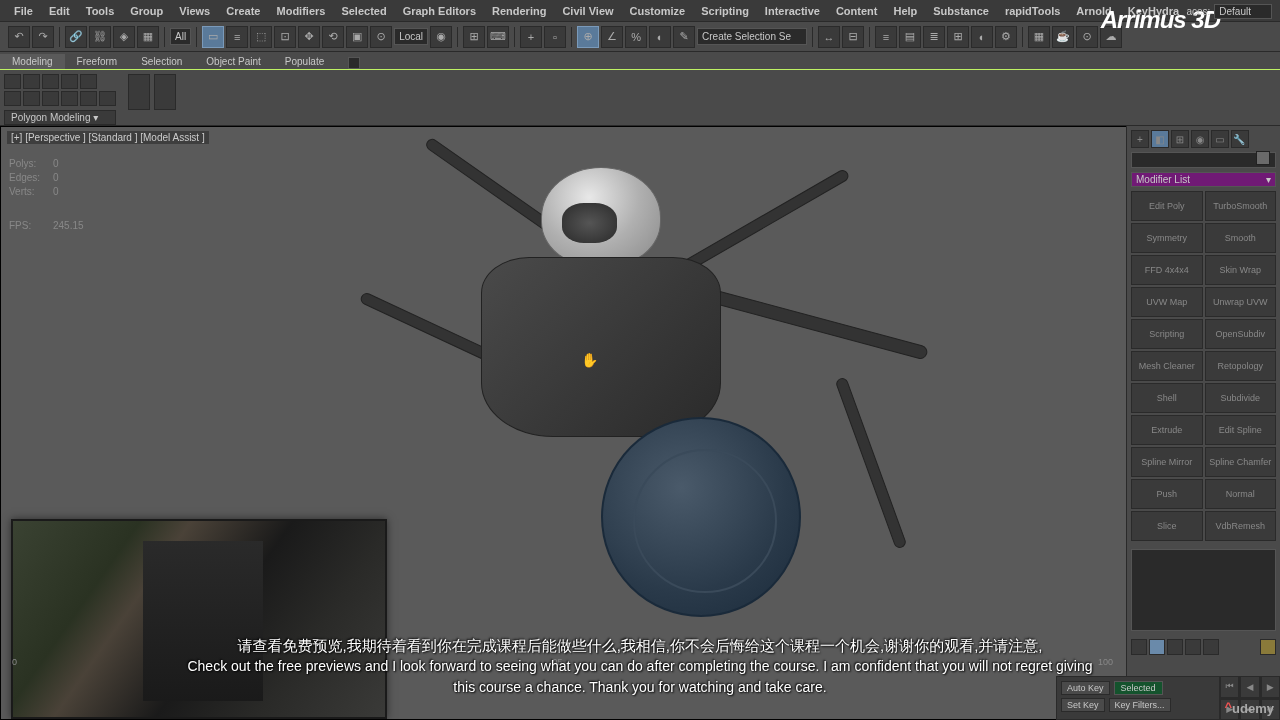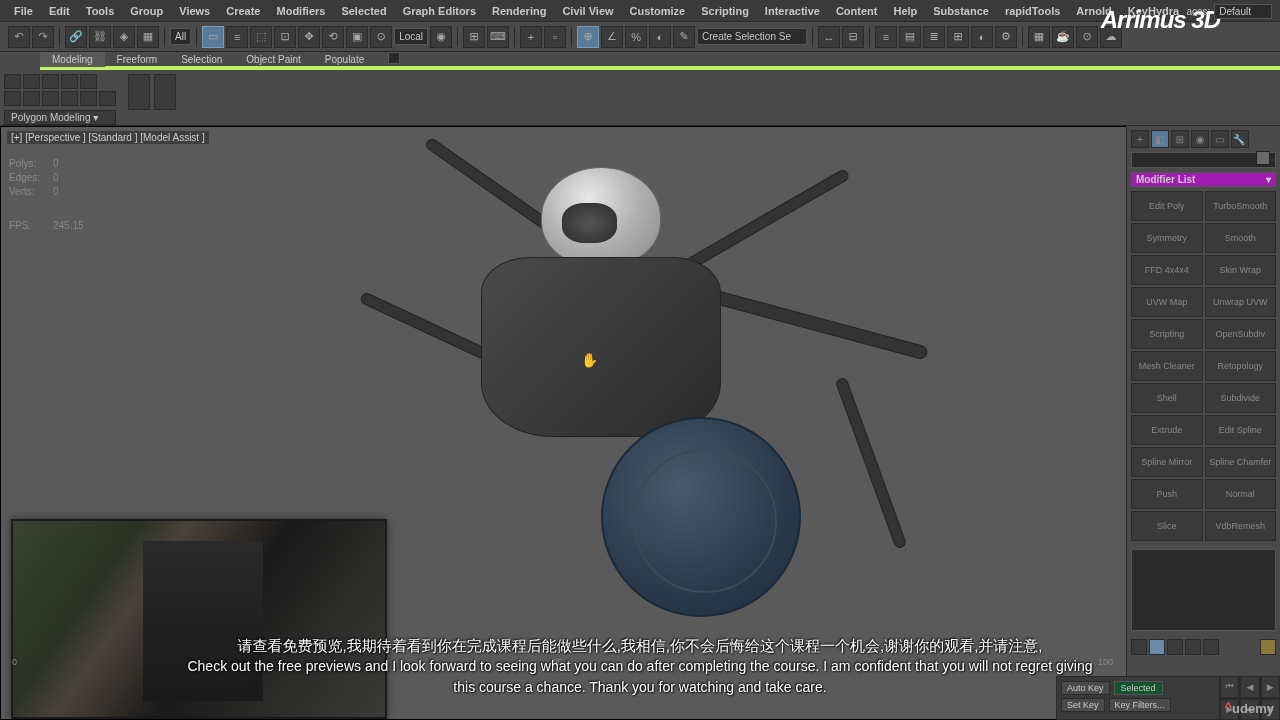--- a/index.html
+++ b/index.html
@@ -17,21 +17,21 @@
 .preset-sel { background: #2a2a2a; border: 1px solid #555; padding: 1px 20px 1px 4px; font-size: 10px; color: #c8c8c8; }
 
 
 .toolbar { height: 30px; background: #4a4a4a; display: flex; align-items: center; padding: 0 8px; gap: 2px; border-bottom: 1px solid #2a2a2a; }
 .tb-btn { width: 22px; height: 22px; background: #3a3a3a; border: 1px solid #2a2a2a; display: flex; align-items: center; justify-content: center; font-size: 11px; color: #aaa; cursor: pointer; }
 .tb-btn.active { background: #5a7a9a; border-color: #7a9aba; }
 .tb-sep { width: 1px; height: 20px; background: #2a2a2a; margin: 0 3px; }
 .tb-sel { background: #2a2a2a; border: 1px solid #555; padding: 2px 4px; font-size: 10px; color: #c8c8c8; }
 
 
-.ribbon-tabs { height: 18px; background: #4a4a4a; display: flex; align-items: flex-start; font-size: 10px; border-bottom: 4px solid #bef264; margin-left: 40px; }
+.ribbon-tabs { height: 18px; background: #4a4a4a; display: flex; align-items: flex-end; font-size: 10px; border-bottom: 1px solid #bef264; }
 .ribbon-tab { padding: 2px 12px; cursor: pointer; }
 .ribbon-tab.active { background: #5a5a5a; }
 .ribbon-chk { width: 12px; height: 12px; background: #2a2a2a; border: 1px solid #555; margin-left: 12px; }
 
 
 .ribbon-content { height: 56px; background: #4a4a4a; display: flex; align-items: flex-start; padding: 4px; gap: 4px; border-bottom: 1px solid #2a2a2a; }
 .ribbon-group { display: flex; flex-direction: column; gap: 2px; }
 .ribbon-row { display: flex; gap: 2px; }
 .rb-btn { width: 17px; height: 15px; background: #3a3a3a; border: 1px solid #2a2a2a; cursor: pointer; }
 .poly-label { font-size: 10px; background: #3a3a3a; padding: 1px 12px 1px 6px; border: 1px solid #2a2a2a; cursor: pointer; margin-top: 2px; }
@@ -67,21 +67,21 @@
 .ref-image { position: absolute; bottom: 0; left: 10px; width: 376px; height: 200px; background: linear-gradient(125deg, #3a4232 0%, #2a3222 25%, #4a4238 35%, #1a1a1a 55%, #2a2a28 75%, #3a3a38); border: 2px solid #1a1a1a; box-shadow: 0 0 8px rgba(0,0,0,0.5); }
 .ref-image::before { content: ""; position: absolute; top: 20px; left: 130px; width: 120px; height: 160px; background: linear-gradient(#2a2a2a, #1a1a1a); }
 
 
 .right-panel { width: 154px; background: #4a4a4a; border-left: 1px solid #2a2a2a; padding: 4px; display: flex; flex-direction: column; gap: 4px; }
 .rp-tabs { display: flex; gap: 2px; height: 18px; }
 .rp-tab { width: 18px; height: 18px; background: #3a3a3a; border: 1px solid #2a2a2a; display: flex; align-items: center; justify-content: center; font-size: 10px; cursor: pointer; color: #888; }
 .rp-tab.active { background: #5a7a9a; }
 .rp-name { height: 16px; background: #2a2a2a; border: 1px solid #555; }
 .rp-swatch { width: 14px; height: 14px; background: #6a6a6a; border: 1px solid #222; position: absolute; right: 6px; margin-top: -17px; }
-.mod-list { background: #a21caf; border: 1px solid #555; padding: 1px 4px; font-size: 10px; display: flex; justify-content: space-between; cursor: pointer; font-weight: bold; }
+.mod-list { background: #701a75; border: 1px solid #555; padding: 1px 4px; font-size: 10px; display: flex; justify-content: space-between; cursor: pointer; }
 .mod-btns { display: grid; grid-template-columns: 1fr 1fr; gap: 2px; }
 .mod-btn { height: 30px; background: #3a3a3a; border: 1px solid #2a2a2a; font-size: 9px; display: flex; align-items: center; justify-content: center; color: #888; cursor: pointer; }
 .mod-stack { height: 82px; background: #2a2a2a; border: 1px solid #555; margin-top: 4px; }
 .mod-tools { display: flex; gap: 2px; margin-top: 4px; }
 .mt-btn { width: 16px; height: 16px; background: #3a3a3a; border: 1px solid #2a2a2a; cursor: pointer; }
 .mt-btn.active { background: #6a8aaa; }
 
 
 .subtitle { position: absolute; bottom: 22px; left: 50%; transform: translateX(-50%); width: 920px; text-align: center; color: #fff; font-size: 15px; line-height: 21px; text-shadow: 1px 1px 2px #000, -1px -1px 2px #000; z-index: 200; }
 .subtitle .cn { font-size: 15px; }

